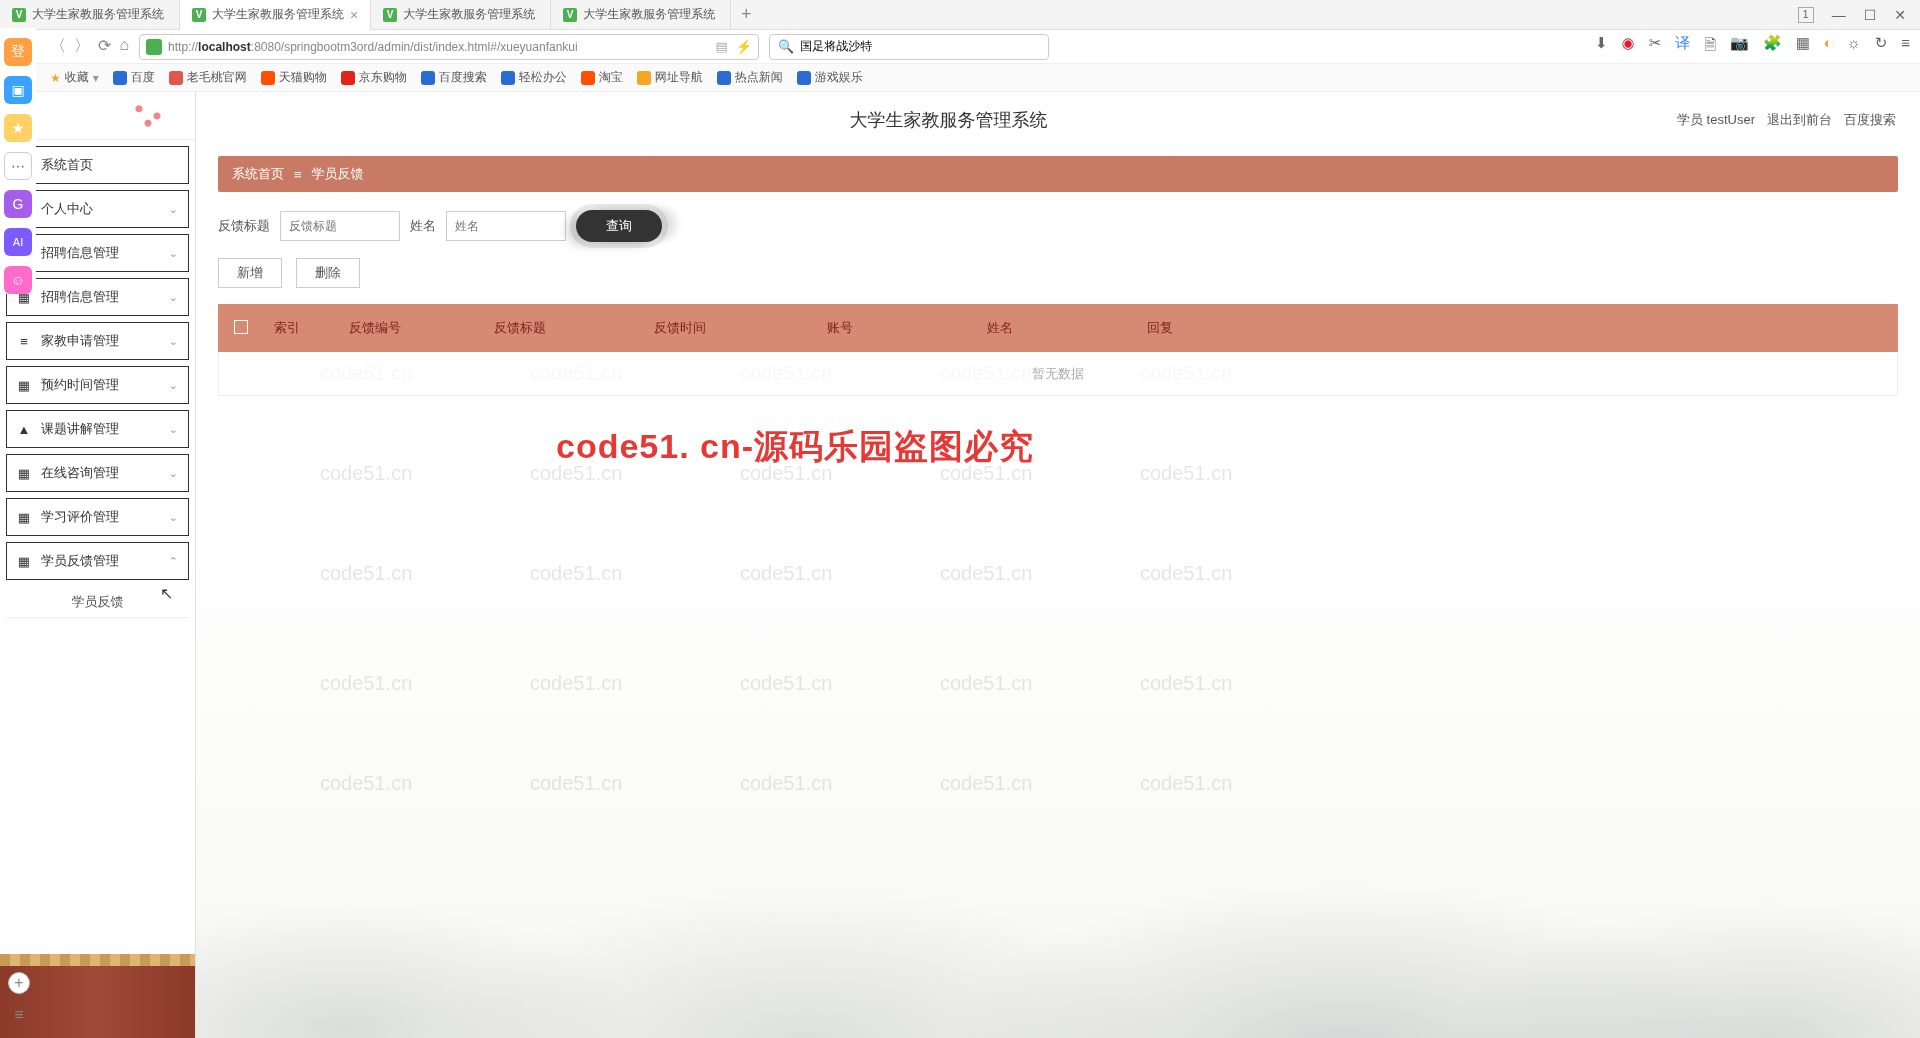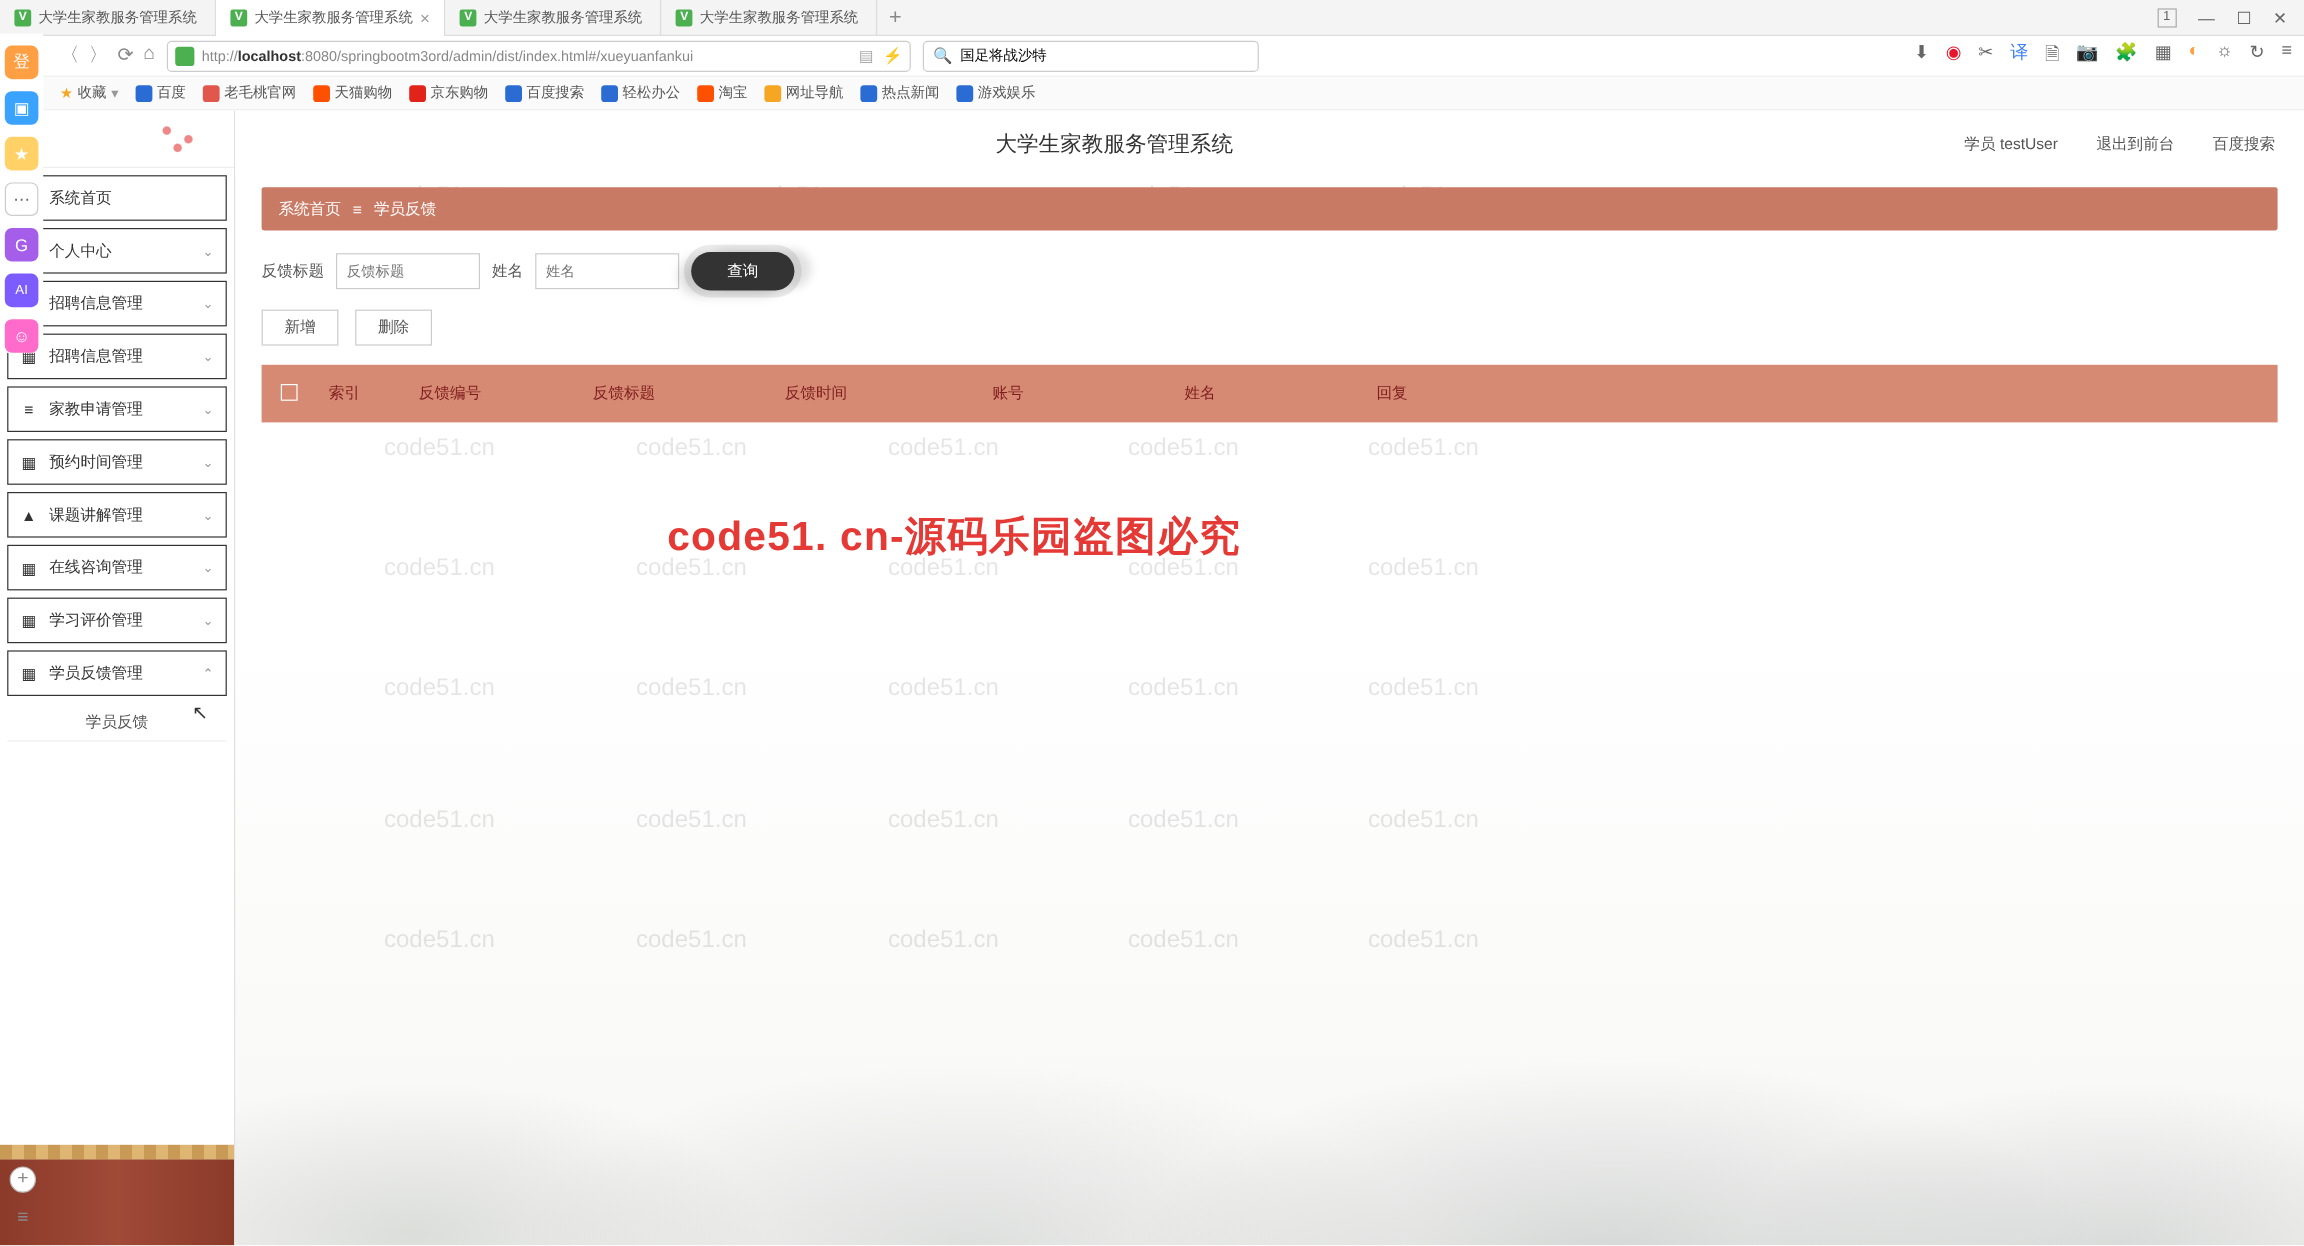--- a/index.html
+++ b/index.html
@@ -44,21 +44,21 @@
 .sb-items{padding:6px;display:flex;flex-direction:column;gap:6px;}
 .sb-item{height:38px;border:1px solid #333;background:#fff;display:flex;align-items:center;gap:10px;padding:0 10px;cursor:pointer;font-size:13px;color:#333;position:relative;}
 .sb-item .ic{width:14px;text-align:center;font-size:13px;}
 .sb-item .chev{margin-left:auto;color:#999;font-size:11px;}
 .sb-sub{height:32px;display:flex;align-items:center;justify-content:center;font-size:13px;color:#555;cursor:pointer;border-bottom:1px solid #eee;}
 .sb-footer{margin-top:auto;height:76px;background:linear-gradient(90deg,#8b3a2a,#a04a38,#8b3a2a);border-top:4px solid #c99a55;position:relative;}
 .sb-footer::before{content:"";position:absolute;top:-12px;left:0;right:0;height:12px;background:repeating-linear-gradient(90deg,#c99a55 0 10px,#deb573 10px 20px);}
 .main{flex:1;position:relative;z-index:4;padding:0 0 0 0;}
 .topbar{height:56px;display:flex;align-items:center;padding:0 24px;background:rgba(255,255,255,.9);}
 .topbar-title{flex:1;text-align:center;font-size:18px;color:#333;}
-.topbar-right{display:flex;gap:32px;font-size:13px;color:#555;}
+.topbar-right{display:flex;gap:12px;font-size:13px;color:#555;}
 .breadcrumb{margin:8px 22px 0;height:36px;background:#c97a64;color:#fff;display:flex;align-items:center;padding:0 14px;font-size:13px;gap:10px;border-radius:2px;}
 .breadcrumb .sep{opacity:.9;}
 .filters{margin:18px 22px 0;display:flex;align-items:center;gap:10px;}
 .flabel{font-size:13px;color:#555;}
 .finput{width:120px;height:30px;border:1px solid #ccc;padding:0 8px;font-size:12px;outline:none;}
 .btn-query{width:86px;height:32px;border:none;background:#333;color:#fff;cursor:pointer;border-radius:16px;position:relative;font-size:13px;box-shadow:0 0 0 6px rgba(0,0,0,.08),-10px 4px 10px rgba(0,0,0,.15),14px -2px 8px rgba(0,0,0,.12);}
 .actions{margin:16px 22px 0;display:flex;gap:14px;}
 .btn{height:30px;padding:0 18px;border:1px solid #ccc;background:#fff;cursor:pointer;font-size:13px;color:#555;}
 .table-wrap{margin:16px 22px 0;}
 .thead{height:48px;background:#d68a74;color:#7f1d1d;display:flex;align-items:center;font-size:13px;}
@@ -333,19 +333,20 @@
         <div class="thead">
           <div class="th th-cb"><span class="cb"></span></div>
           <div class="th th-idx">索引</div>
           <div class="th th1">反馈编号</div>
           <div class="th th2">反馈标题</div>
           <div class="th th3">反馈时间</div>
           <div class="th th4">账号</div>
           <div class="th th5">姓名</div>
           <div class="th th6">回复</div>
         </div>
+        <div class="empty">暂无数据</div>
       </div>
     </div>
   </div>
 
   <div class="plus-side">+</div>
   <div class="menu-side">≡</div>
 </div>
 
 </body></html>

